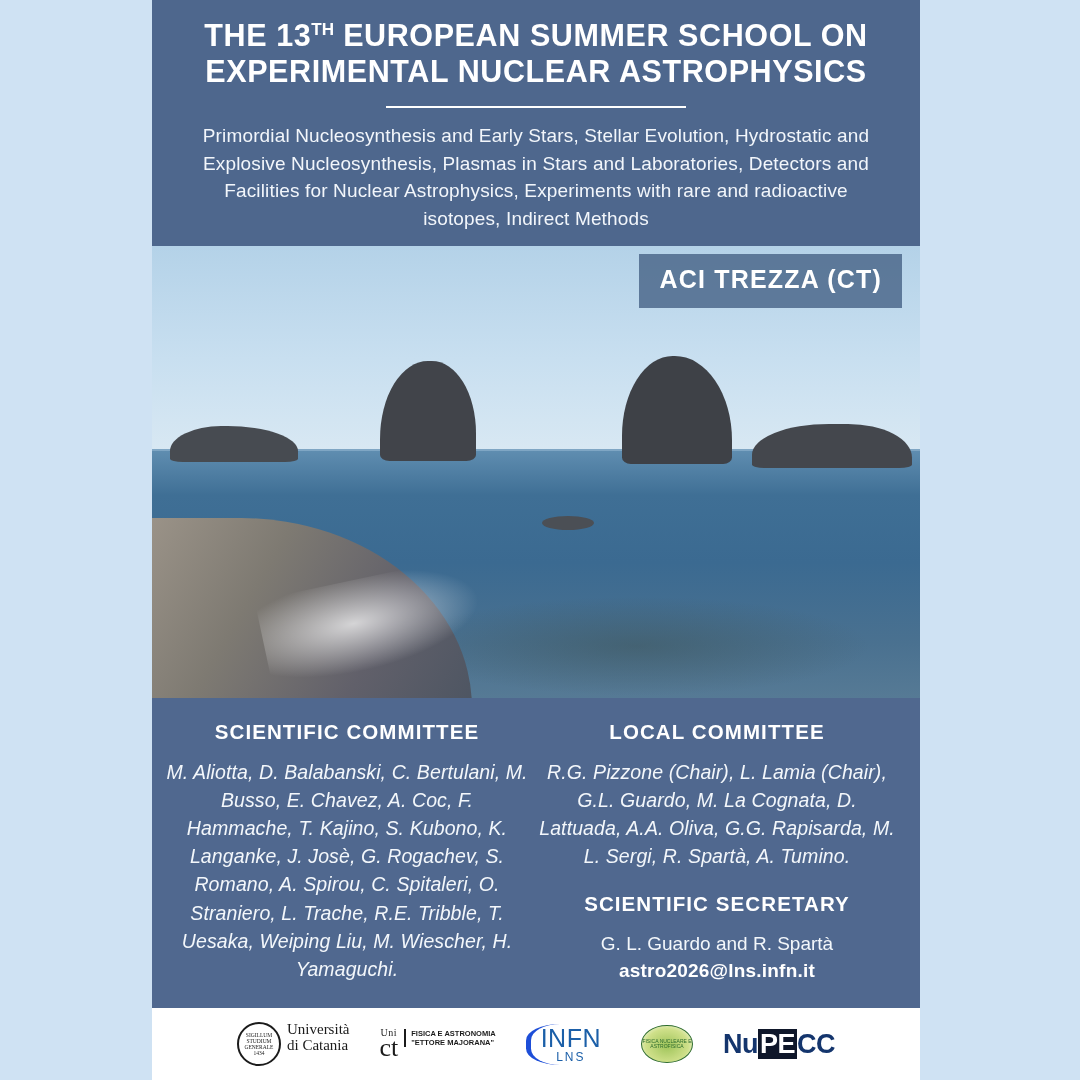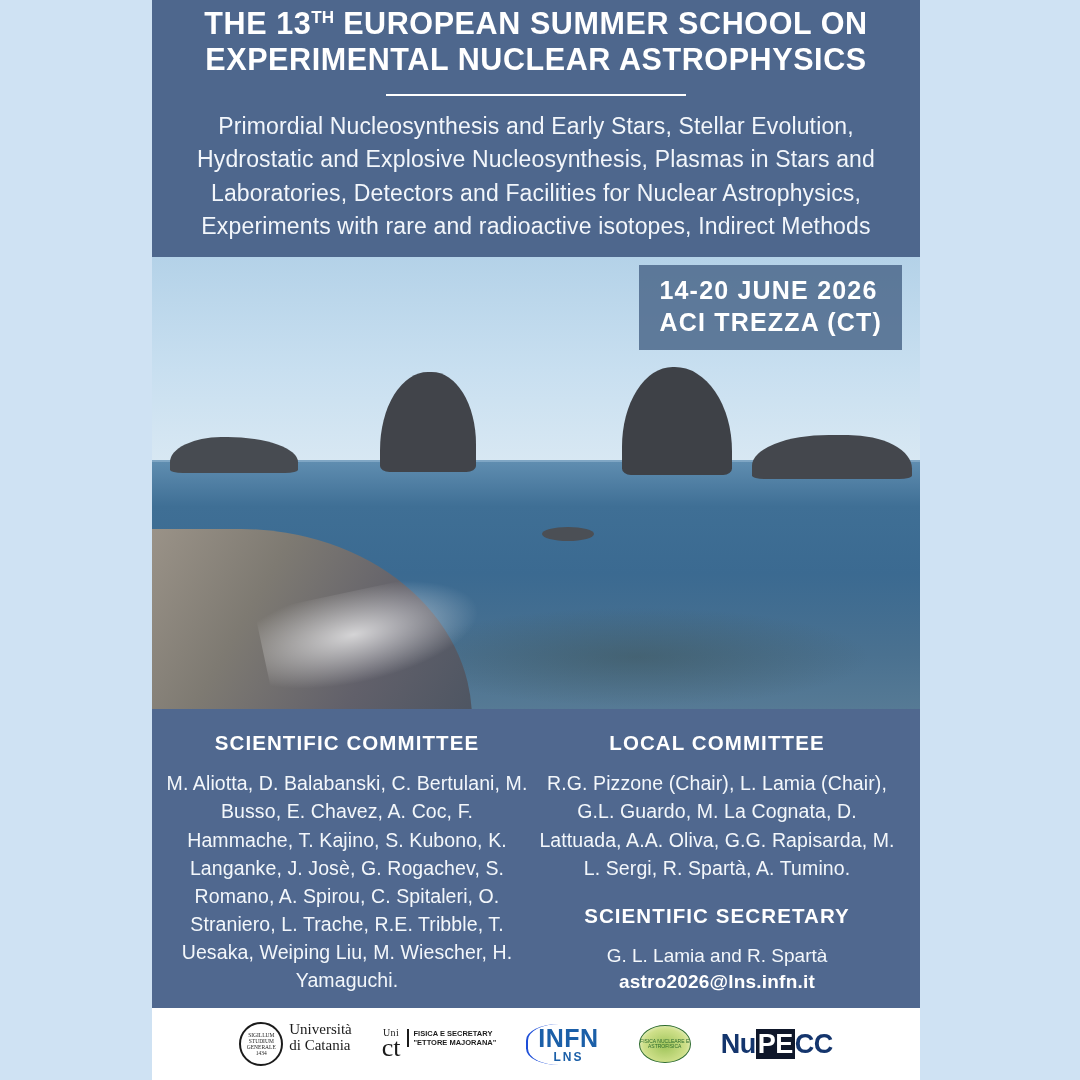--- a/index.html
+++ b/index.html
@@ -18,21 +18,21 @@
     left: 152px;
     top: 0;
     width: 768px;
     height: 1080px;
     background: #50688f;
     overflow: hidden;
   }
 
   
   .header {
-    padding: 6px 28px 14px 28px;
+    padding: 18px 28px 14px 28px;
     background: #4e678d;
   }
   .title {
     color: #ffffff;
     font-size: 30.5px;
     font-weight: bold;
     letter-spacing: 0.6px;
     line-height: 1.18;
     text-align: center;
     margin: 0;
@@ -44,21 +44,21 @@
     letter-spacing: 0;
   }
   .rule {
     width: 300px;
     height: 2px;
     background: #ffffff;
     margin: 16px auto 14px auto;
   }
   .topics {
     color: #f2f6fb;
-    font-size: 23px;
+    font-size: 19px;
     line-height: 1.45;
     text-align: center;
     margin: 0;
     padding: 0 4px;
     letter-spacing: 0.15px;
   }
 
   
   .photo {
     position: relative;
@@ -145,20 +145,21 @@
   }
   .col-head.second {
     margin-top: 22px;
   }
   .names {
     color: #f3f7fb;
     font-size: 19.5px;
     line-height: 1.44;
     margin: 4px;
     letter-spacing: 0.1px;
+    font-style: italic;
   }
   .secretary-names {
     color: #f3f7fb;
     font-size: 19px;
     line-height: 1.45;
     margin: 0;
   }
   .email {
     color: #ffffff;
     font-size: 19px;
@@ -230,27 +231,27 @@
     font-size: 7.5px;
     color: #1b1b1b;
     line-height: 1.25;
     font-weight: bold;
     border-left: 2px solid #1b1b1b;
     padding-left: 5px;
   }
   .infn {
     position: relative;
     color: #1b5fa8;
-    font-weight: bold;
+    font-weight: normal;
     font-size: 25px;
     letter-spacing: 0.5px;
     text-align: center;
     line-height: 1;
     padding: 2px 10px;
-    border-left: 2px solid #1d4ed8;
+    border-left: 5px solid #1d4ed8;
     border-radius: 40% 0 0 40%;
   }
   .infn small { display: block; font-size: 12px; letter-spacing: 2px; }
   .sicily {
     width: 50px; height: 36px;
     border-radius: 50%;
     border: 1.5px solid #2d6b2d;
     background: radial-gradient(ellipse at 50% 55%, #9fc45a 0%, #cfe08a 60%, #ffffff 100%);
     display:flex; align-items:center; justify-content:center;
     font-size: 5px; color:#2d6b2d; text-align:center; line-height:1.1;
@@ -284,35 +285,34 @@
     <div class="stack islet-left"></div>
     <div class="stack stack-a"></div>
     <div class="stack stack-b"></div>
     <div class="stack islet-right"></div>
     <div class="stack small-rock"></div>
     <div class="reef"></div>
     <div class="shore"></div>
     <div class="foam"></div>
 
     <div class="date-box">
-      <div>14-20 JUNE 2026</div>
       <div>ACI TREZZA (CT)</div>
     </div>
   </div>
 
   <div class="committees">
     <div class="col">
       <h2 class="col-head">SCIENTIFIC COMMITTEE</h2>
       <p class="names">M. Aliotta, D. Balabanski, C. Bertulani, M. Busso, E. Chavez, A. Coc, F. Hammache, T. Kajino, S. Kubono, K. Langanke, J. Josè, G. Rogachev, S. Romano, A. Spirou, C. Spitaleri, O. Straniero, L. Trache, R.E. Tribble, T. Uesaka, Weiping Liu, M. Wiescher, H. Yamaguchi.</p>
     </div>
     <div class="col">
       <h2 class="col-head">LOCAL COMMITTEE</h2>
       <p class="names">R.G. Pizzone (Chair), L. Lamia (Chair), G.L. Guardo, M. La Cognata, D. Lattuada, A.A. Oliva, G.G. Rapisarda, M. L. Sergi, R. Spartà, A. Tumino.</p>
       <h2 class="col-head second">SCIENTIFIC SECRETARY</h2>
-      <p class="secretary-names">G. L. Lamia and R. Spartà</p>
+      <p class="secretary-names">G. L. Guardo and R. Spartà</p>
       <div class="email">astro2026@lns.infn.it</div>
     </div>
   </div>
 
   <div class="bottom-rule"></div>
   <div class="contact">
     <span class="label">CONTACT MEDIA</span>
     <span>G. Agnello</span>
   </div>
 
@@ -325,21 +325,21 @@
         <small>di Catania</small>
       </div>
     </div>
 
     <div class="logo">
       <div class="ct-mark">
         <span class="uni">Uni</span>
         <span>ct</span>
       </div>
       <div class="dept">
-        <div>FISICA E SECRETARY</div>
+        <div>FISICA E ASTRONOMIA</div>
         <div>"ETTORE MAJORANA"</div>
       </div>
     </div>
 
     <div class="infn">
       <span>INFN</span>
       <small>LNS</small>
     </div>
 
     <div class="sicily">FISICA NUCLEARE E ASTROFISICA</div>

